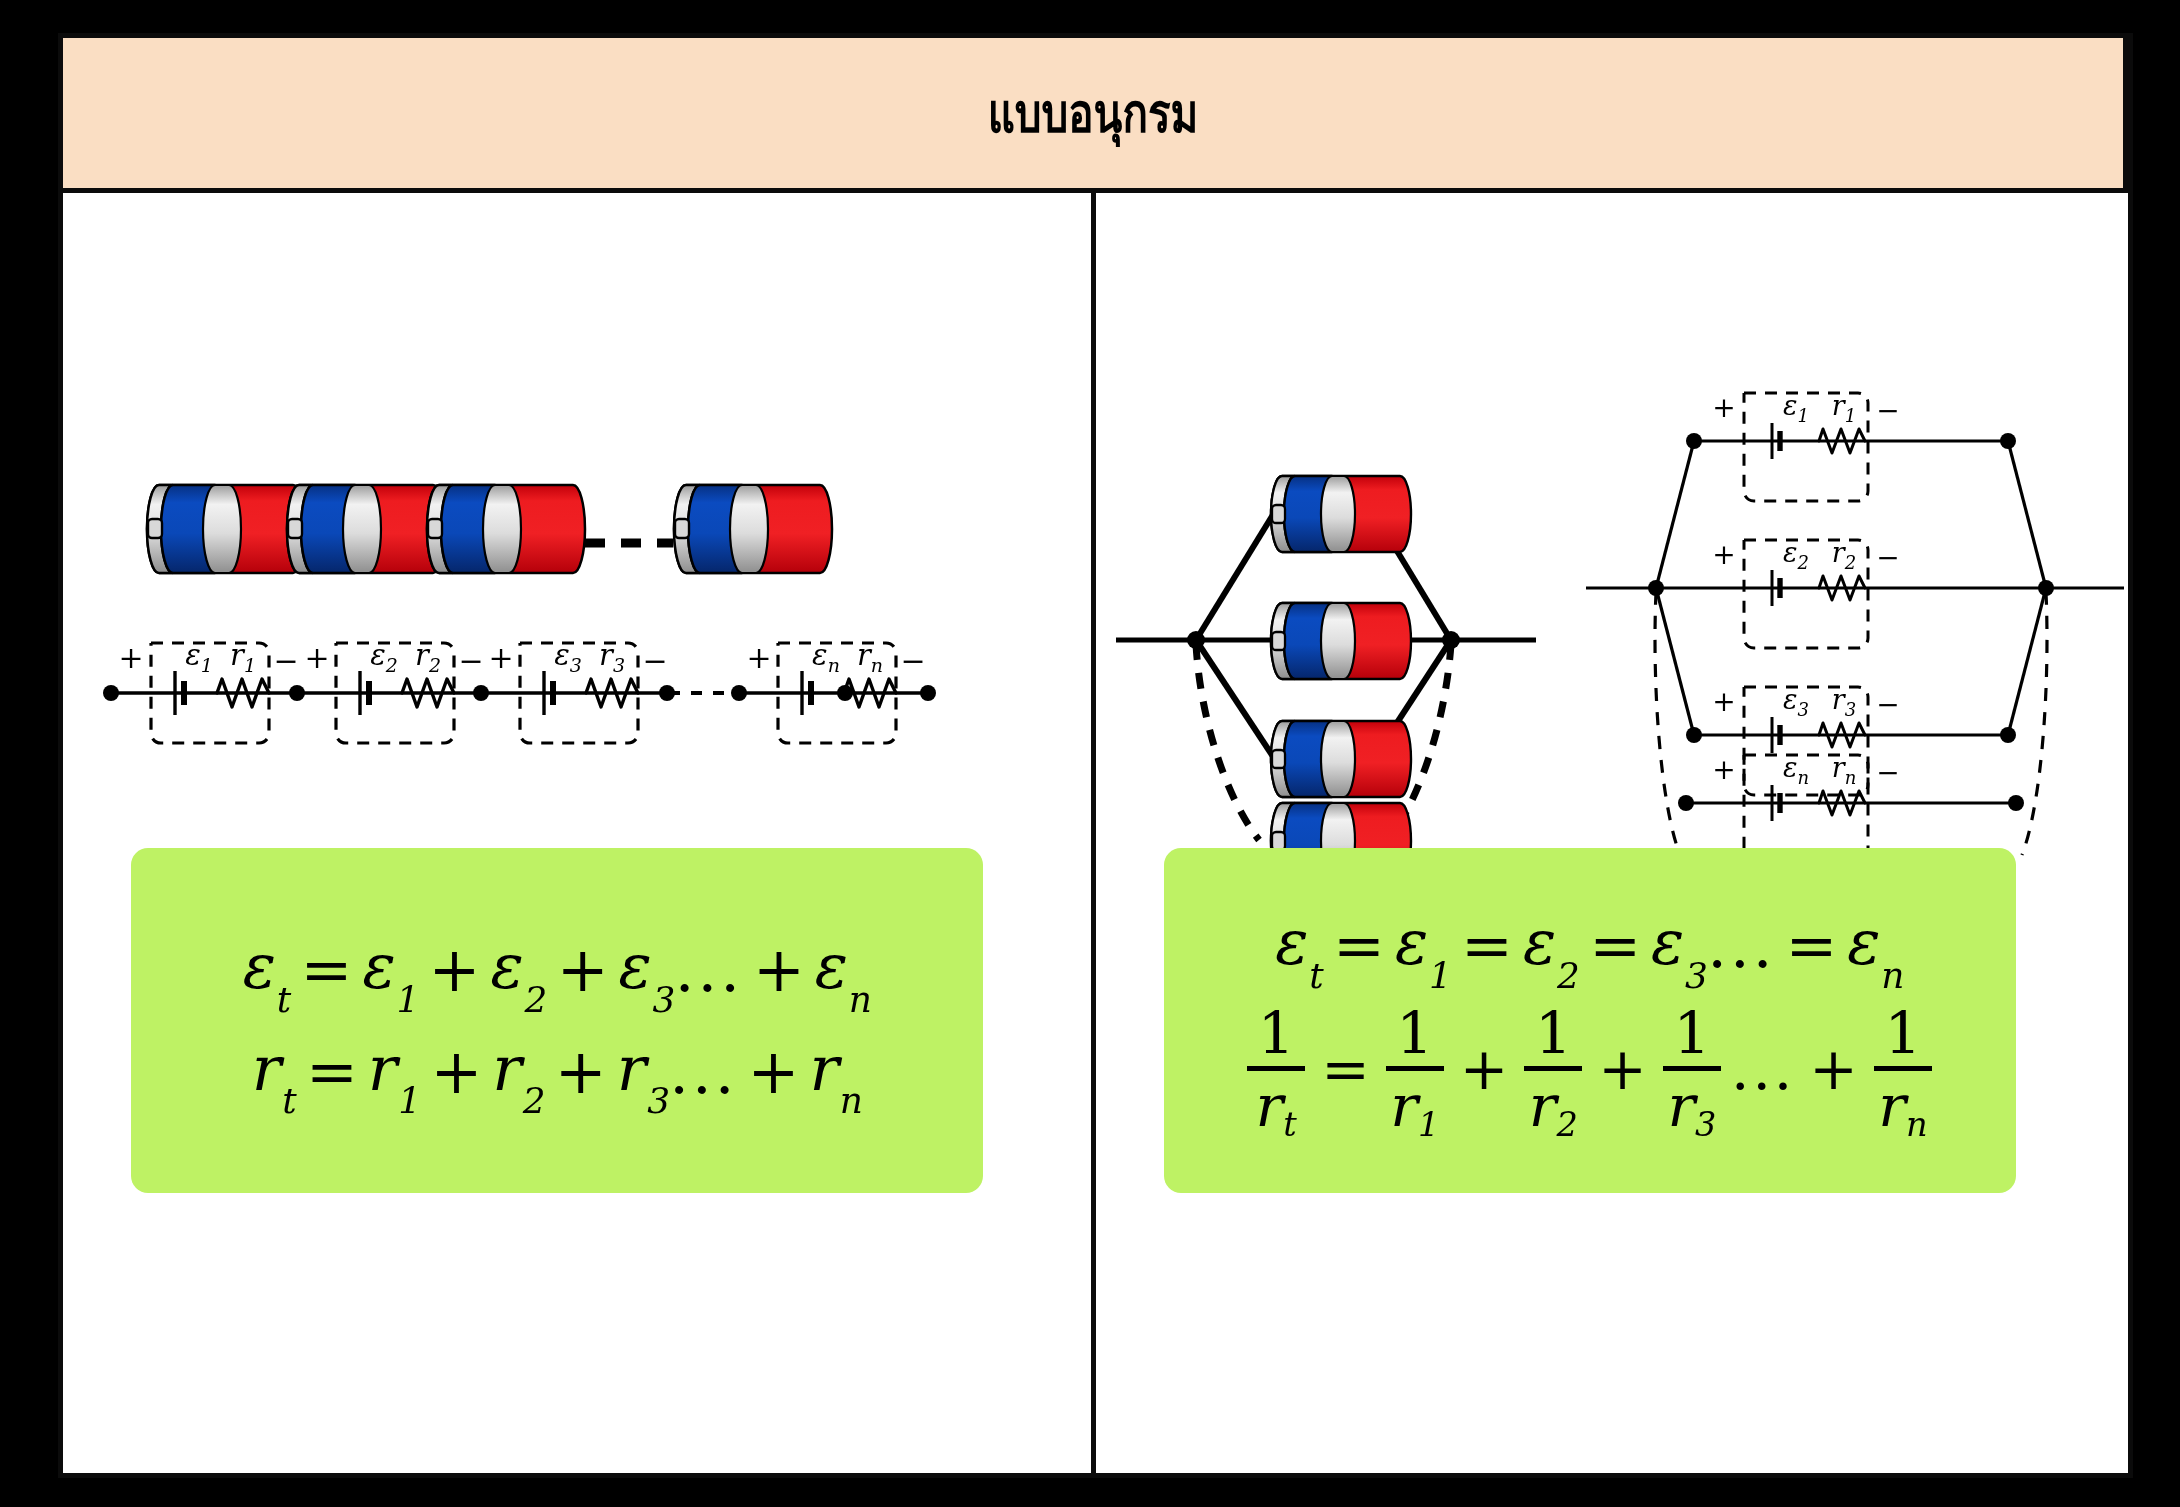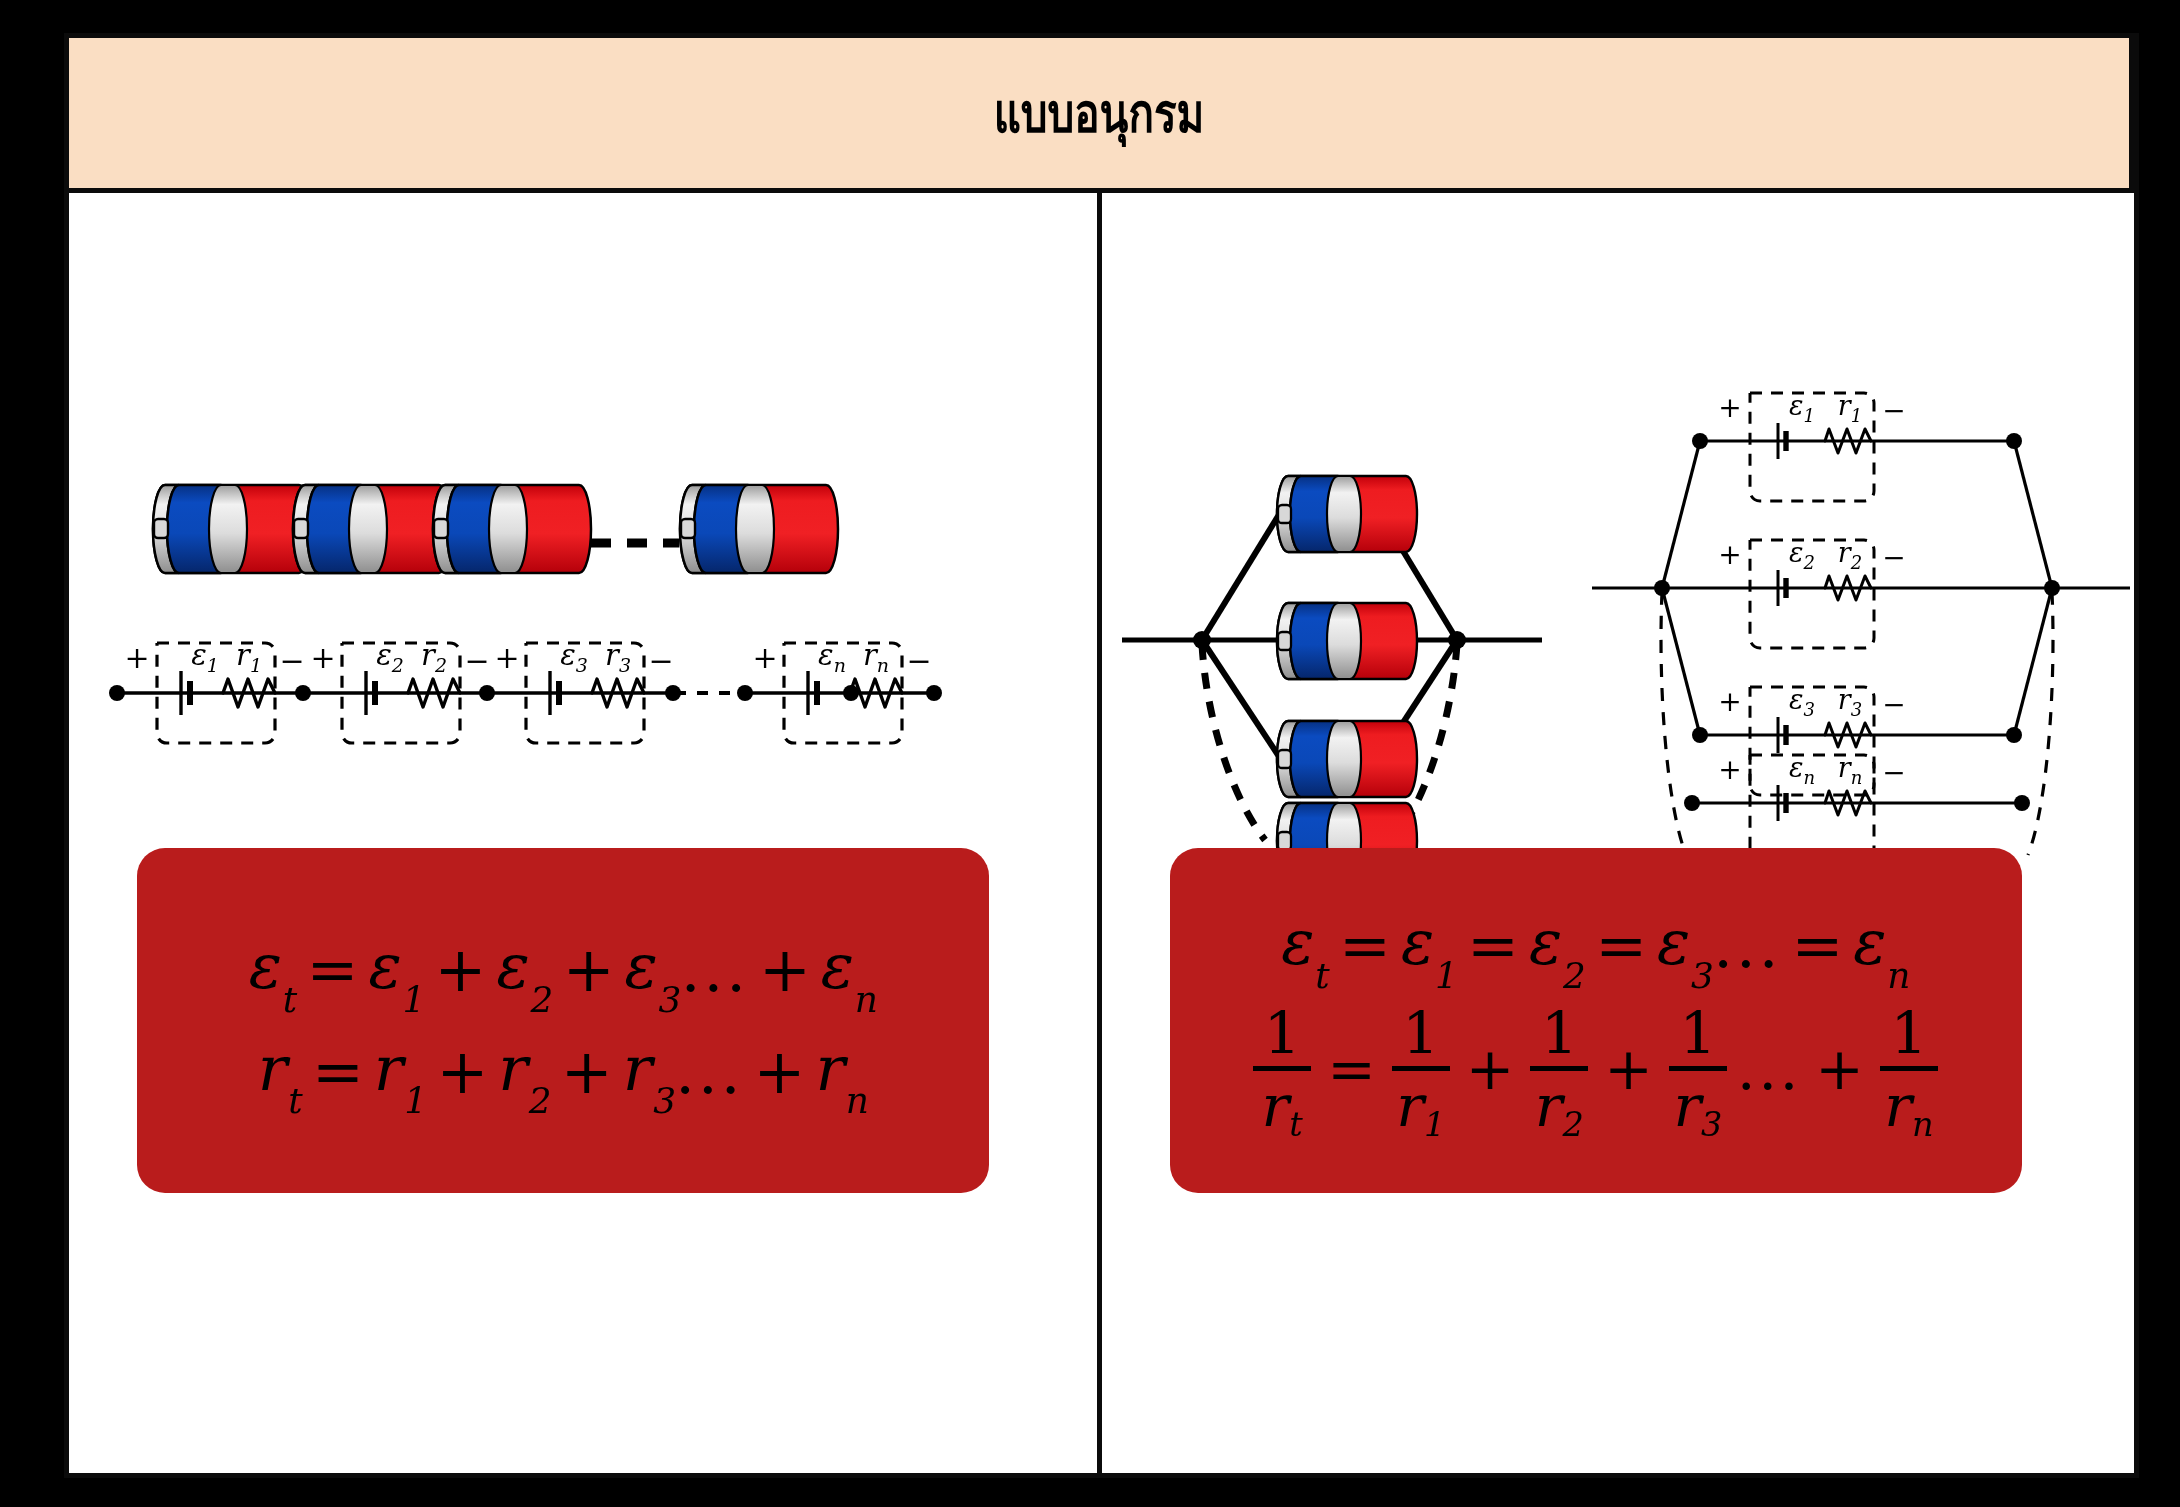--- a/index.html
+++ b/index.html
@@ -10,21 +10,21 @@
     overflow: hidden;
   }
   #root {
     position: relative;
     width: 2180px; height: 1507px;
     background: #000000;
   }
   
   .table-wrap {
     position: absolute;
-    left: 64px; top: 33px;
+    left: 58px; top: 33px;
     width: 2075px; height: 1445px;
     border: 5px solid #0b0b0b;
     background: #ffffff;
     display: flex;
     flex-direction: column;
   }
   .header-row {
     display: flex;
     height: 155px;
     flex: 0 0 155px;
@@ -54,22 +54,22 @@
   .body-cell {
     flex: 1 1 50%;
     position: relative;
     background: #ffffff;
   }
   .body-cell.left { border-right: 5px solid #0b0b0b; }
 
   
   .formula-panel {
     position: absolute;
-    background: #b91c1c;
-    border-radius: 28px;
+    background: #bef264;
+    border-radius: 17px;
   }
   .formula-panel.series {
     left: 68px; top: 655px;
     width: 852px; height: 345px;
     display: flex; flex-direction: column;
     justify-content: center; align-items: center;
     gap: 22px;
   }
   .formula-panel.parallel {
     left: 68px; top: 655px;

